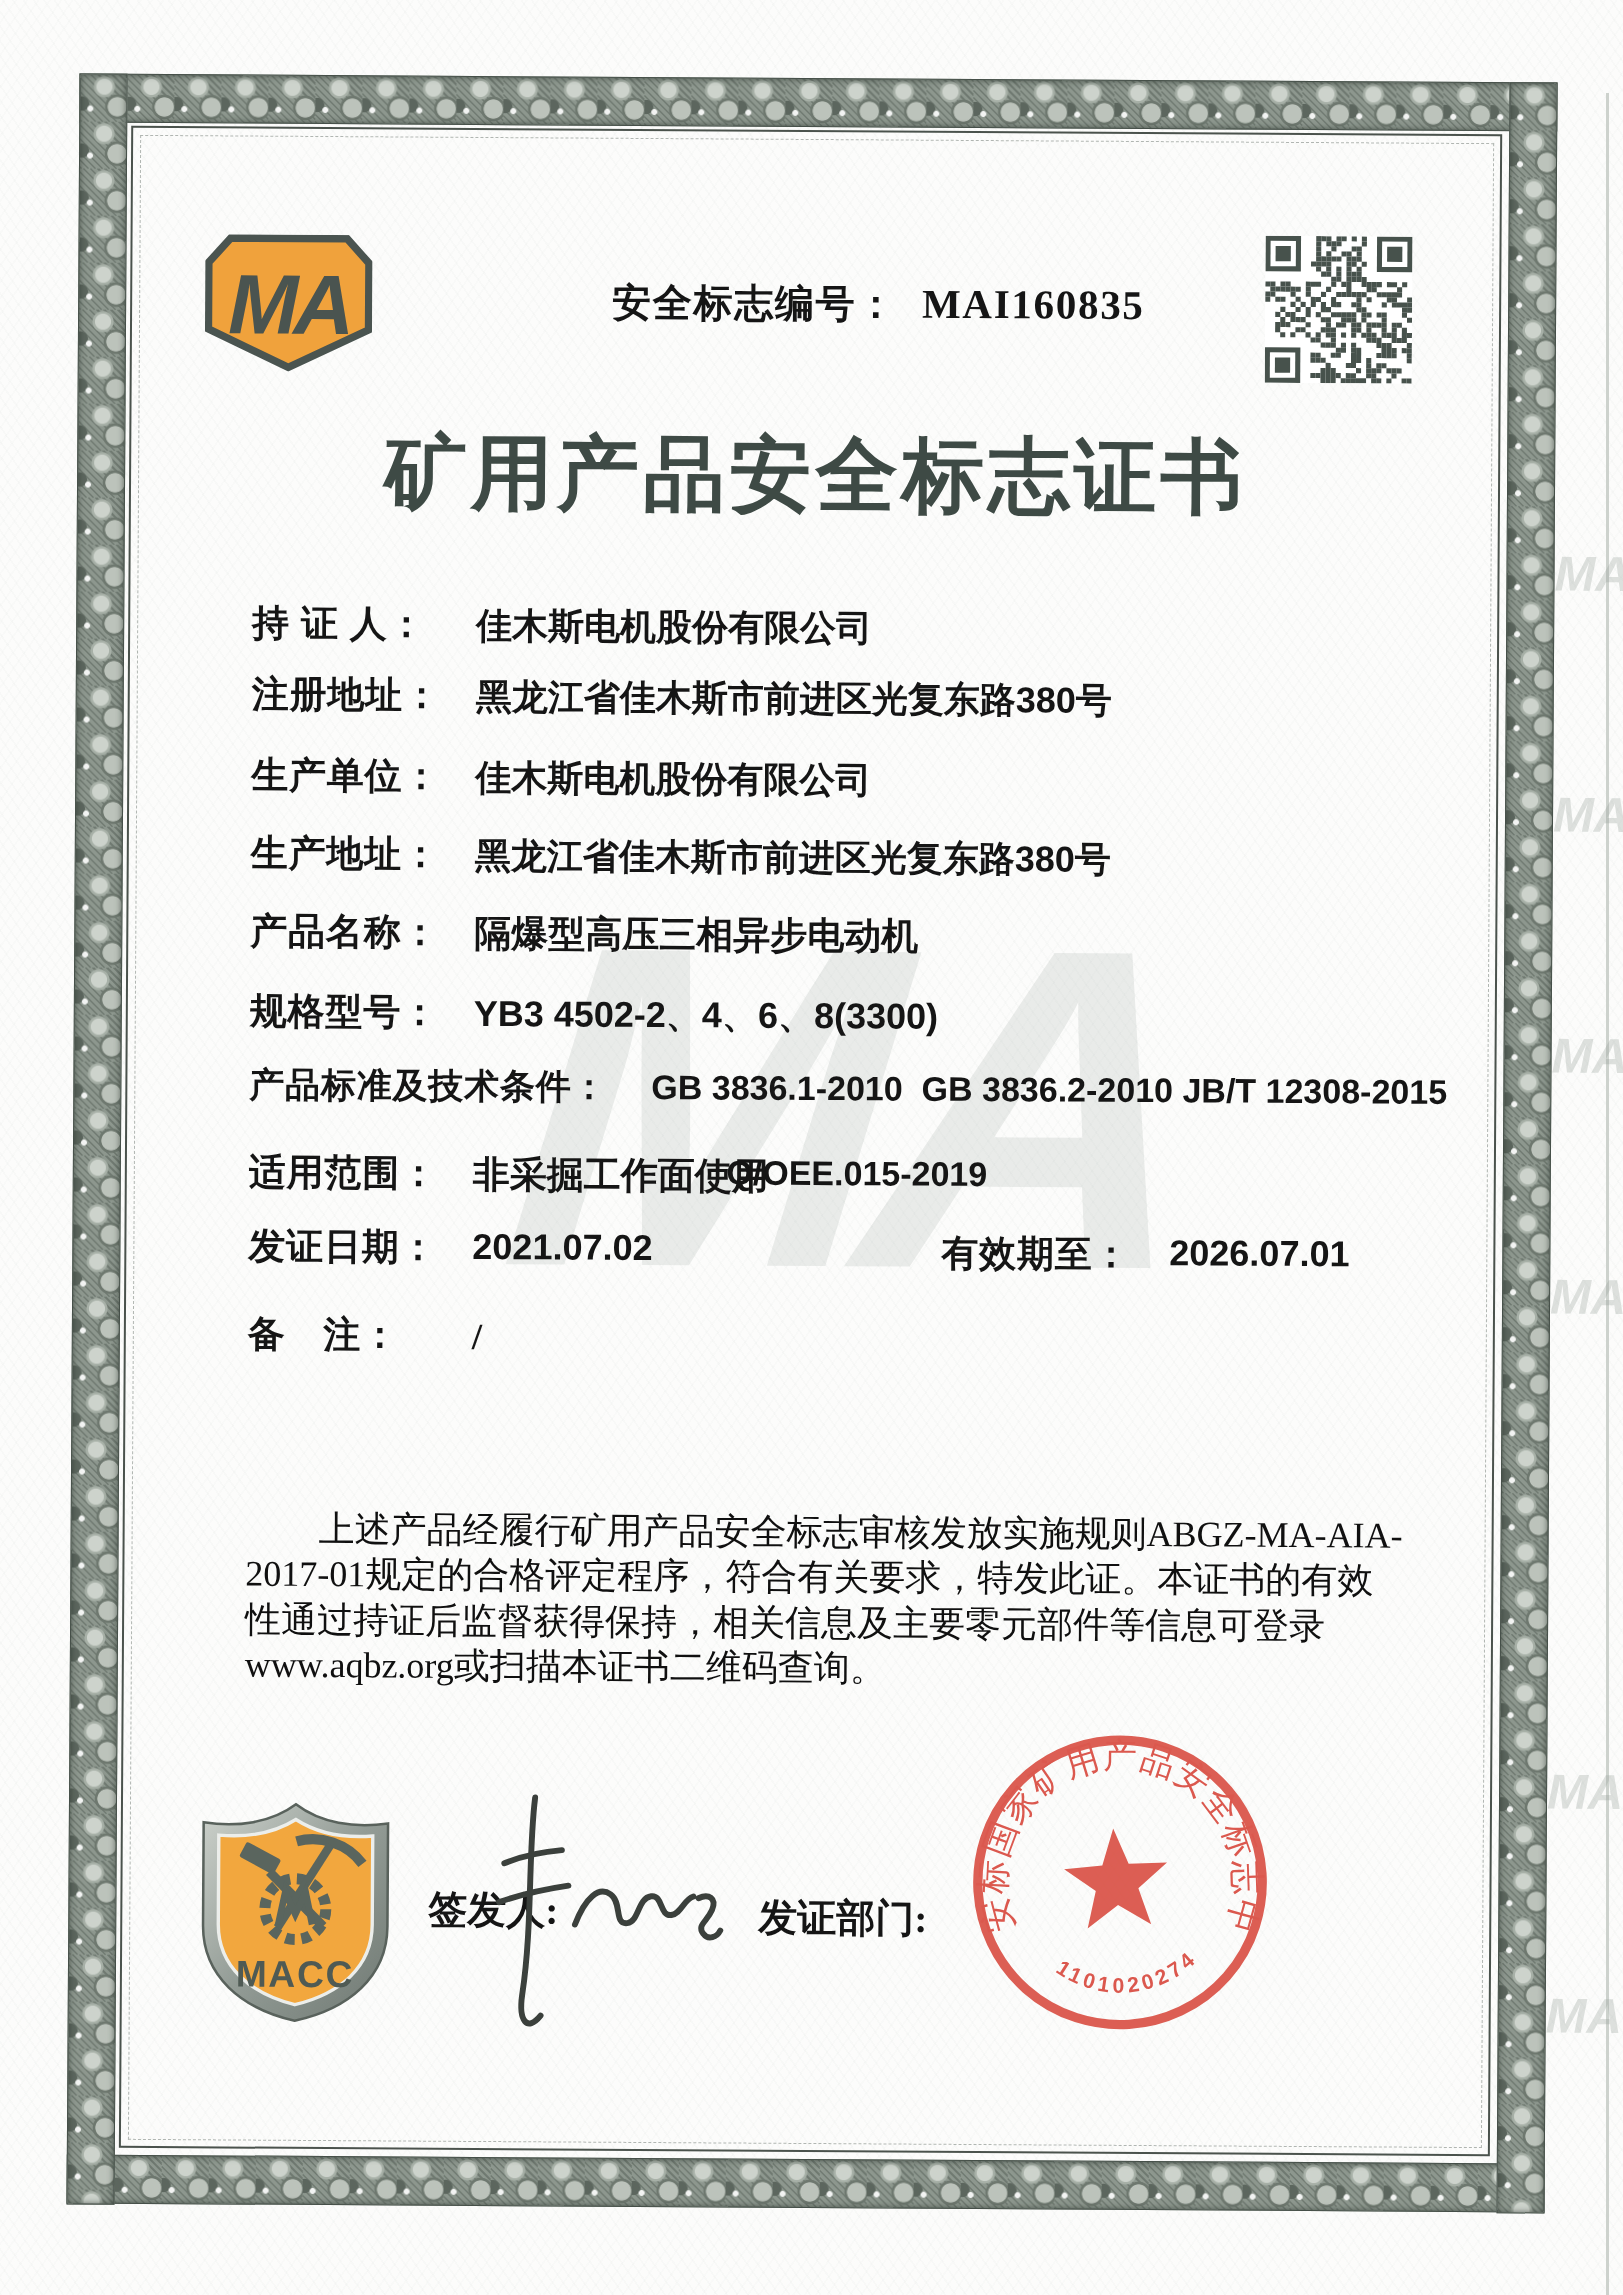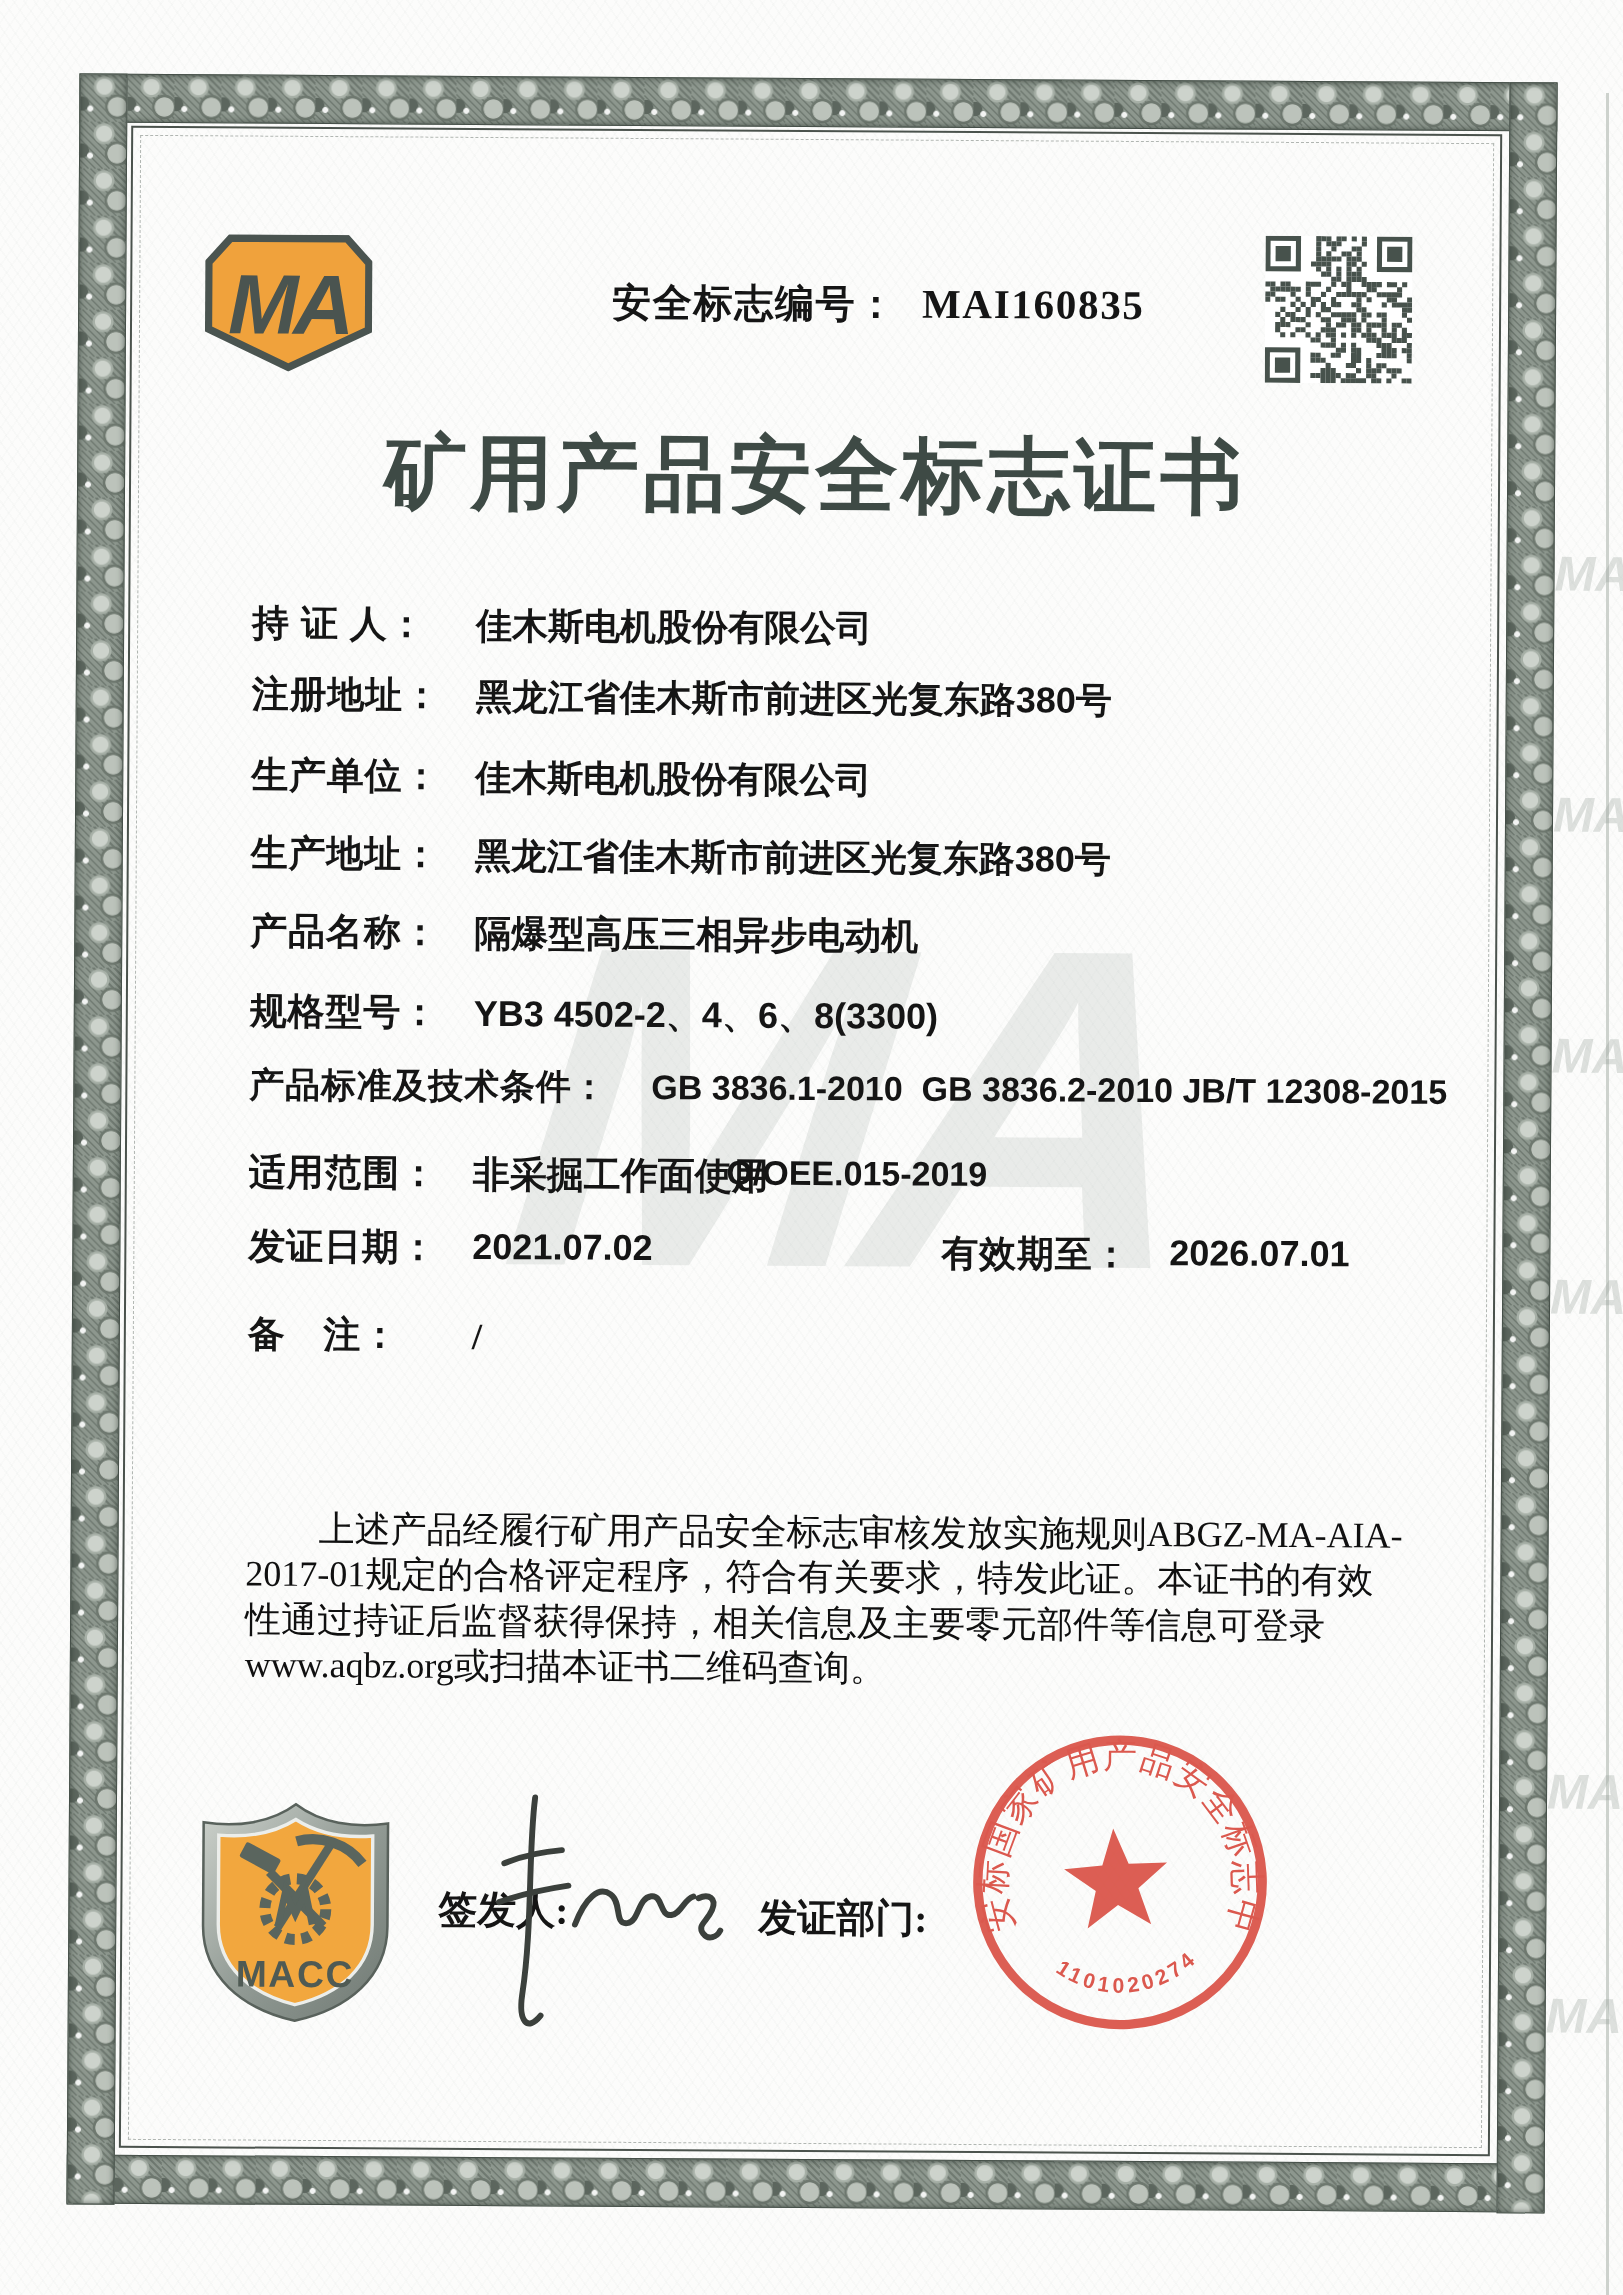--- a/index.html
+++ b/index.html
@@ -59,21 +59,21 @@
   .val-date{flex:none;width:469px;font-weight:bold;font-size:36px;}
 
   
   .statement{position:absolute;left:248px;width:1163px;top:1510px;
     font-family:"Liberation Serif",serif;font-size:36px;line-height:1.26;color:#101010;
     text-indent:73px;font-weight:500;}
 
   
   .shield{position:absolute;left:201px;top:1804px;width:198px;height:225px;}
   .signer-label,.dept-label{position:absolute;font-family:"Liberation Serif",serif;font-weight:700;font-size:39px;}
-  .signer-label{left:443px;top:1885px;text-align:center;}
+  .signer-label{left:433px;top:1885px;text-align:center;}
   .dept-label{left:763px;top:1891px;}
   .signature{position:absolute;left:495px;top:1784px;width:237px;height:262px;}
   .seal{position:absolute;left:962px;top:1718px;width:325px;height:325px;opacity:.9;transform:rotate(-4deg);}
 </style>
 </head>
 <body>
 
 <div class="page">
   <div class="texture"></div>
   <div class="page-edge"></div>

